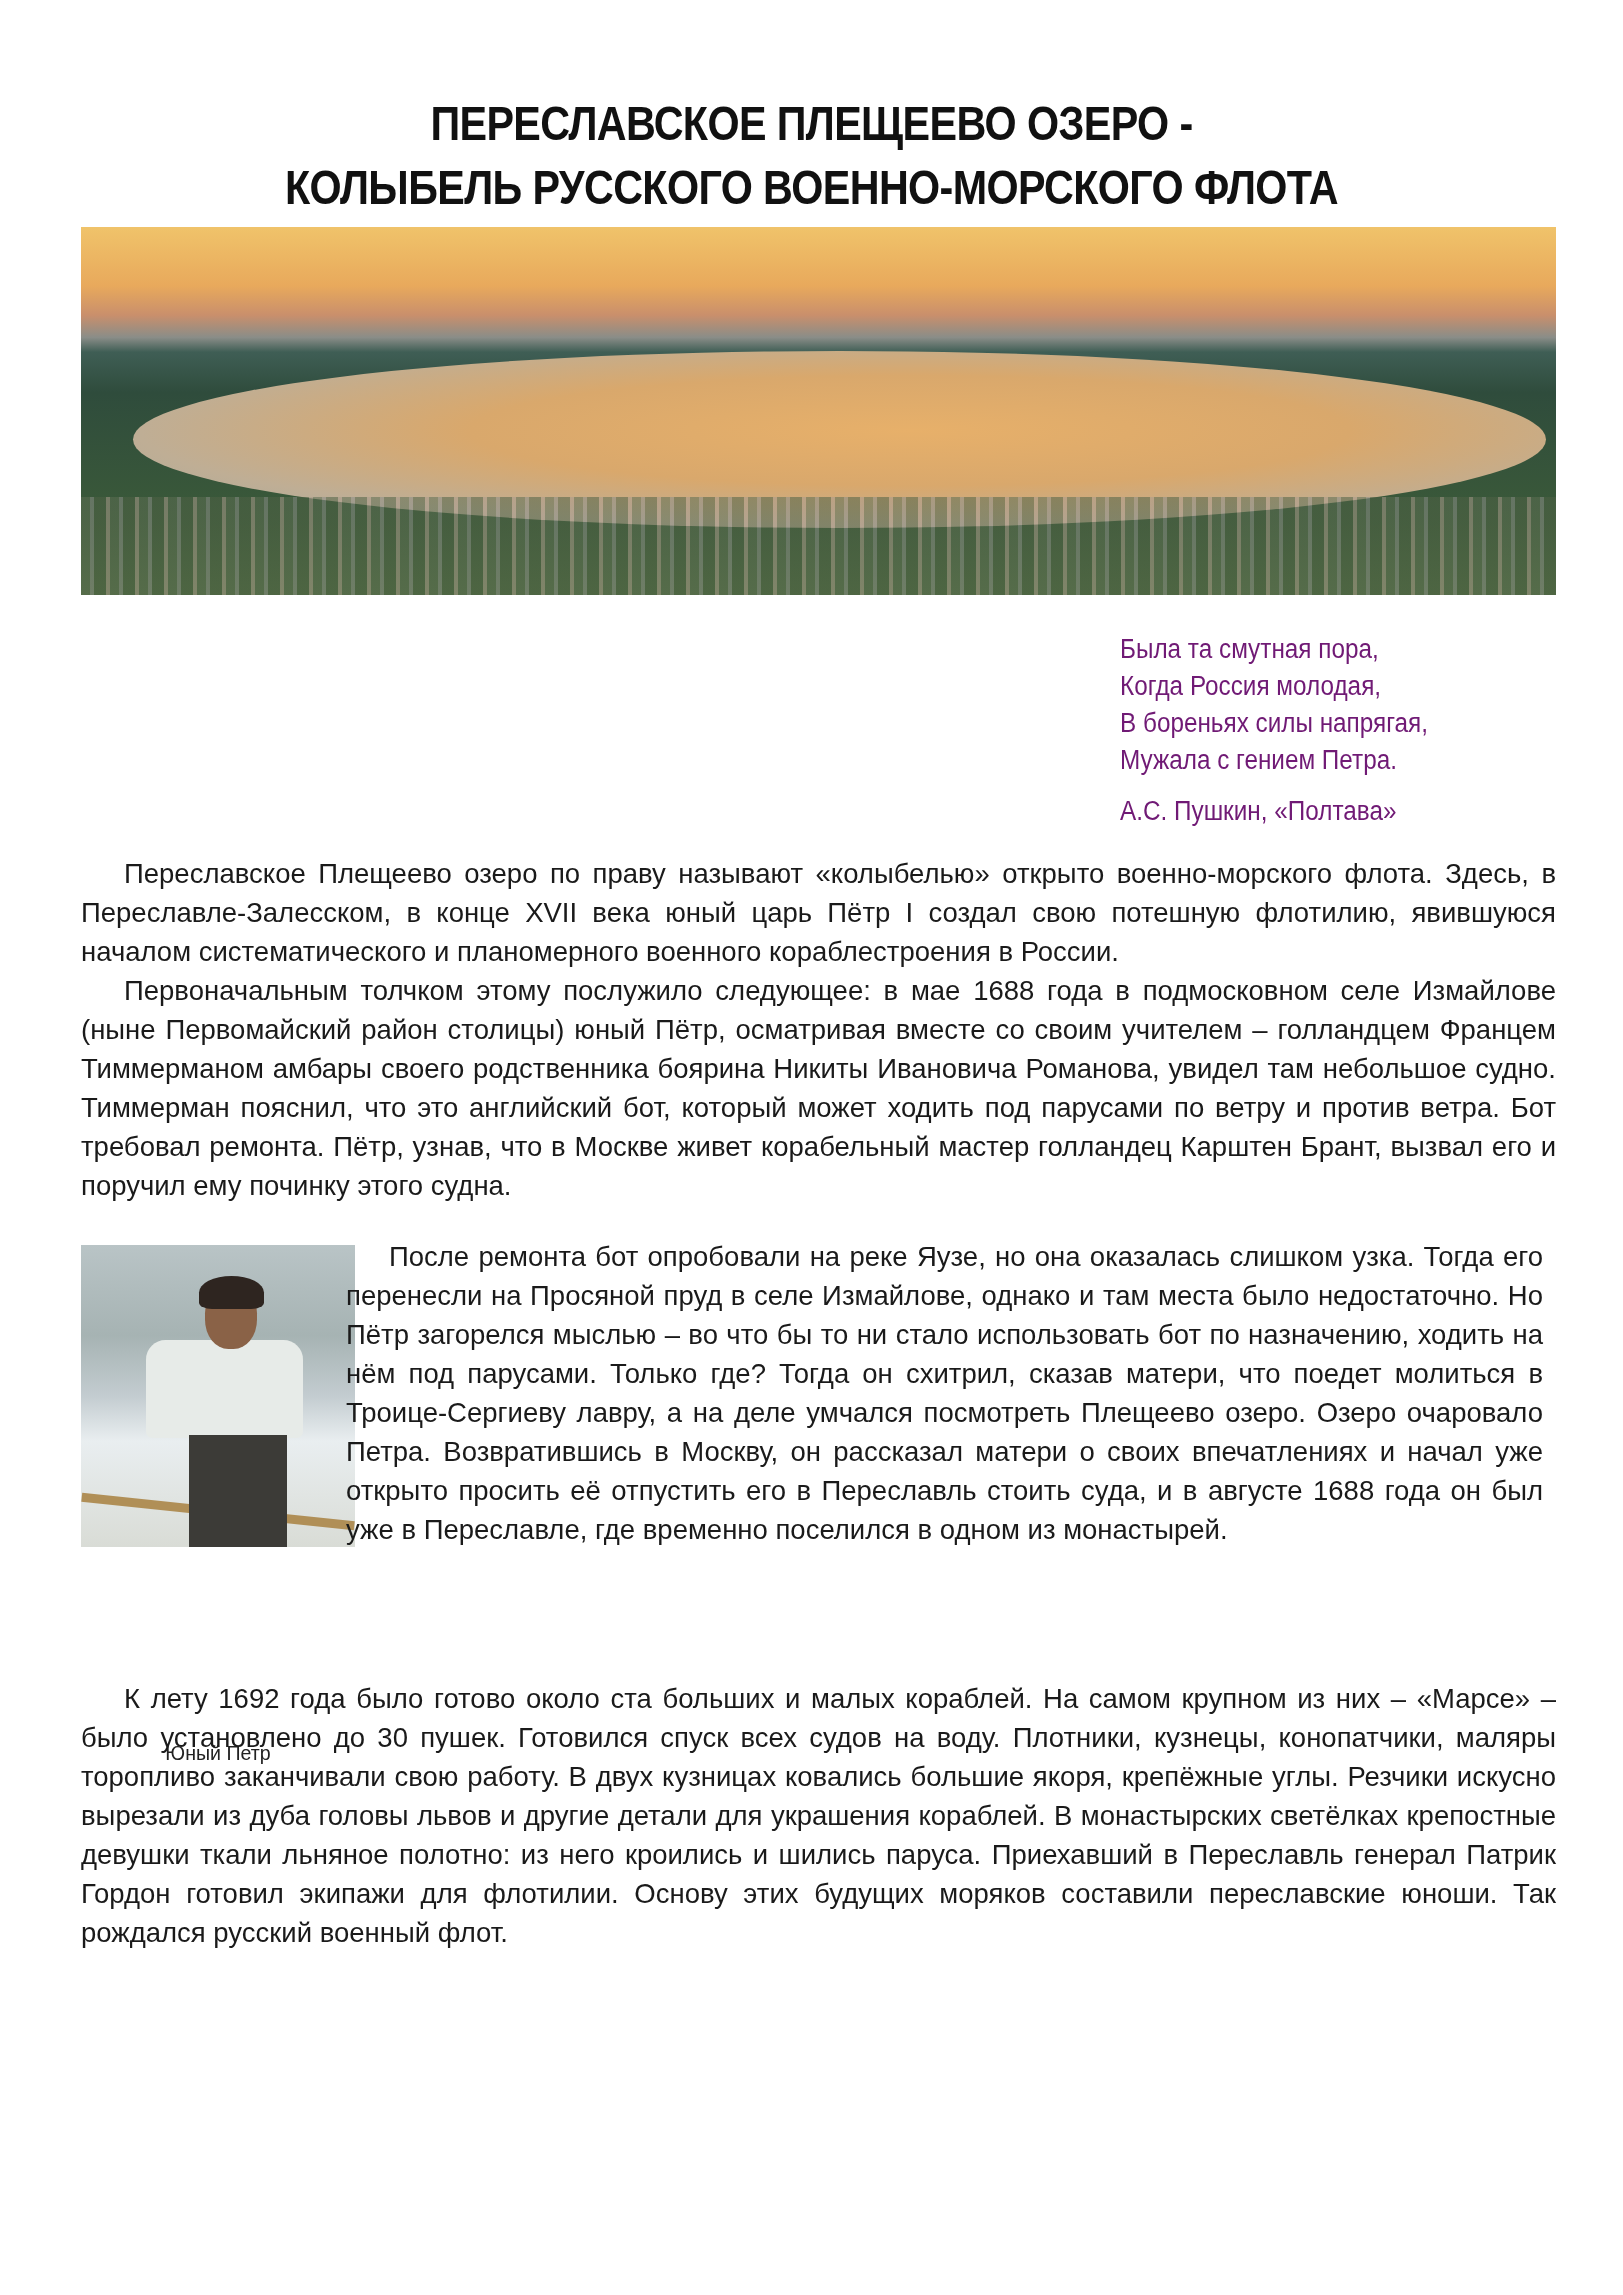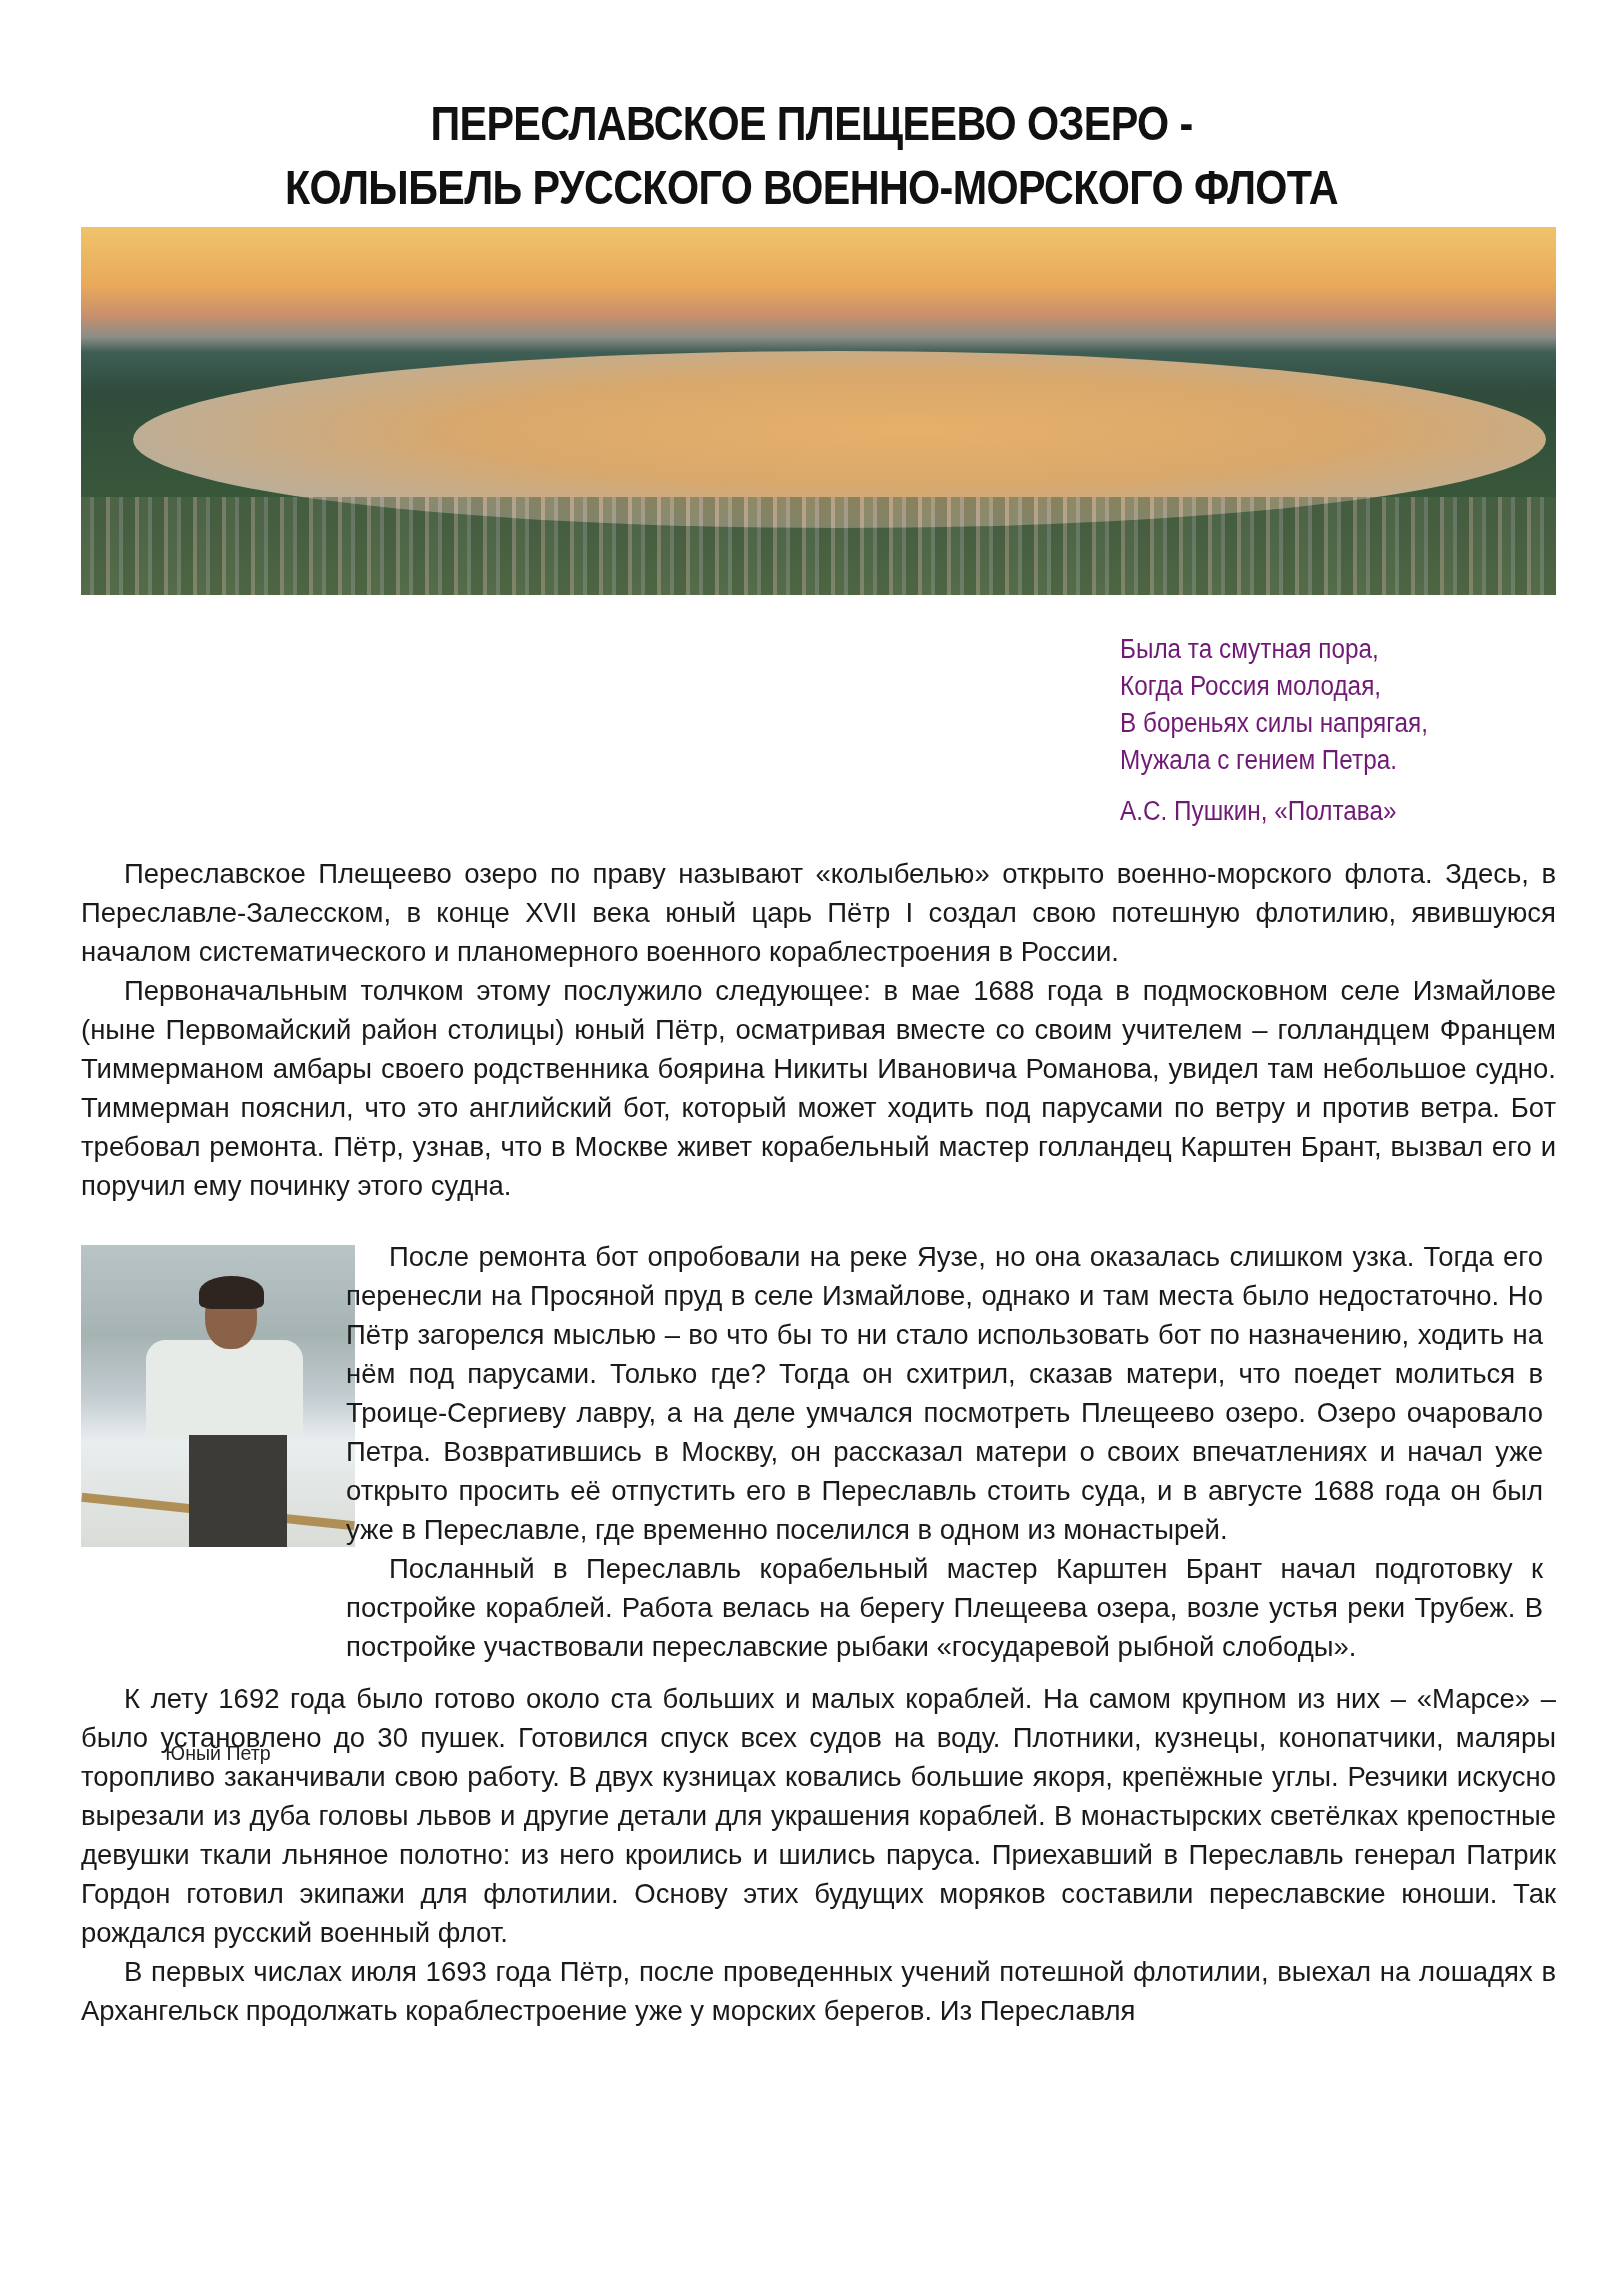--- a/index.html
+++ b/index.html
@@ -88,20 +88,18 @@
   <div class="rail"></div>
   <div class="shirt"></div>
   <div class="pants"></div>
   <div class="head"></div>
   <div class="hair"></div>
 </div>
 <div class="caption">Юный Петр</div>
 
 <div class="text block2">
   <p class="p">После ремонта бот опробовали на реке Яузе, но она оказалась слишком узка. Тогда его перенесли на Просяной пруд в селе Измайлове, однако и там места было недостаточно. Но Пётр загорелся мыслью – во что бы то ни стало использовать бот по назначению, ходить на нём под парусами. Только где? Тогда он схитрил, сказав матери, что поедет молиться в Троице-Сергиеву лавру, а на деле умчался посмотреть Плещеево озеро. Озеро очаровало Петра. Возвратившись в Москву, он рассказал матери о своих впечатлениях и начал уже открыто просить её отпустить его в Переславль стоить суда, и в августе 1688 года он был уже в Переславле, где временно поселился в одном из монастырей.</p>
-  <p class="p">Посланный в Переславль корабельный мастер Карштен Брант начал подготовку к постройке кораблей. Работа велась на берегу Плещеева озера, возле устья реки Трубеж. В постройке участвовали переславские рыбаки «государевой рыбной слободы».</p>
 </div>
 
 <div class="text block3">
   <p class="p">К лету 1692 года было готово около ста больших и малых кораблей. На самом крупном из них – «Марсе» – было установлено до 30 пушек. Готовился спуск всех судов на воду. Плотники, кузнецы, конопатчики, маляры торопливо заканчивали свою работу. В двух кузницах ковались большие якоря, крепёжные углы. Резчики искусно вырезали из дуба головы львов и другие детали для украшения кораблей. В монастырских светёлках крепостные девушки ткали льняное полотно: из него кроились и шились паруса. Приехавший в Переславль генерал Патрик Гордон готовил экипажи для флотилии. Основу этих будущих моряков составили переславские юноши. Так рождался русский военный флот.</p>
-  <p class="p">В первых числах июля 1693 года Пётр, после проведенных учений потешной флотилии, выехал на лошадях в Архангельск продолжать кораблестроение уже у морских берегов. Из Переславля</p>
 </div>
 
 
 </body></html>

